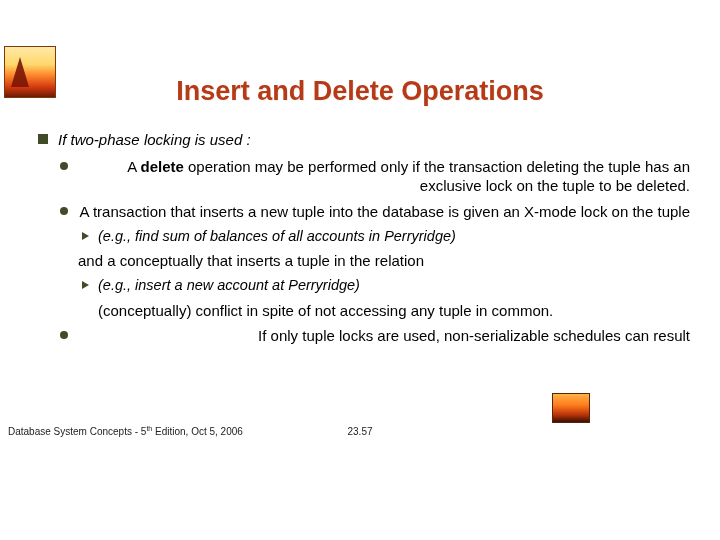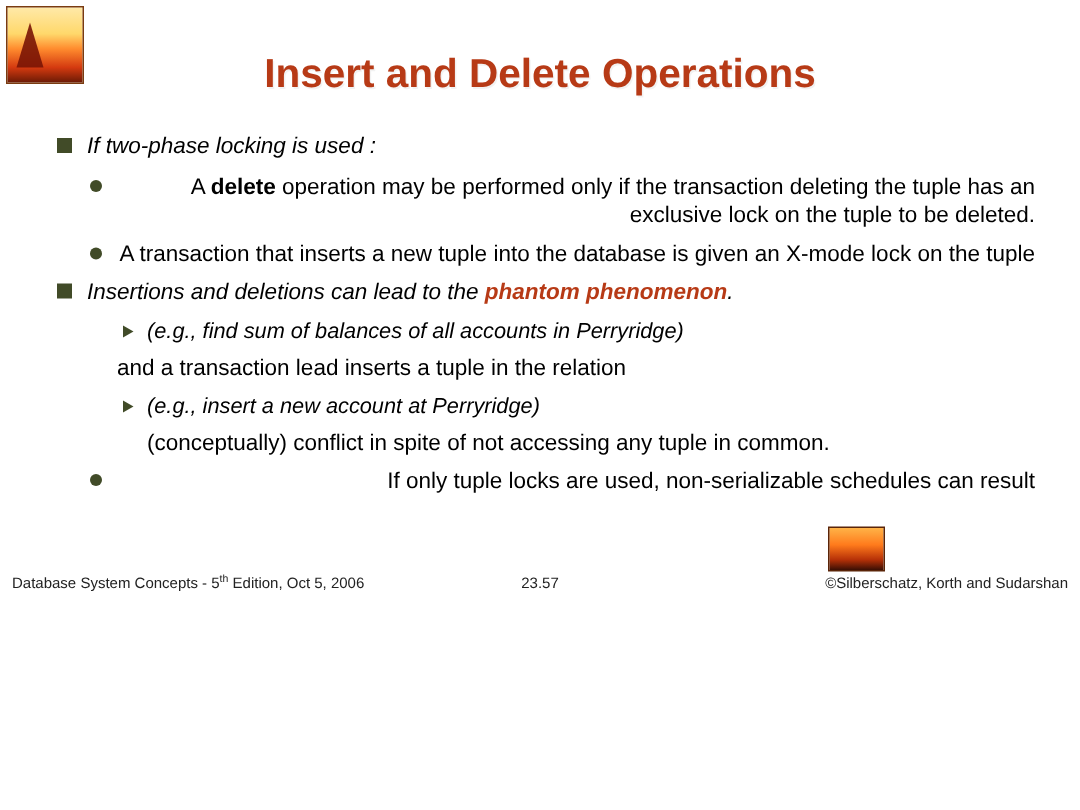--- a/index.html
+++ b/index.html
@@ -7,20 +7,21 @@
   body {
     font-family: Arial, Helvetica, sans-serif;
     background: #fff;
     position: relative;
   }
   .slide {
     width: 720px;
     height: 401px;
     position: relative;
     padding: 16px;
+    margin-top: 42px;
   }
   .logo-tl {
     position: absolute;
     top: 4px;
     left: 4px;
     width: 52px;
     height: 52px;
     background: linear-gradient(to bottom, #ffe9a8 0%, #ffd86b 35%, #ff8c2e 55%, #d43a10 80%, #6b1a05 100%);
     border: 1px solid #7a3b10;
   }
@@ -117,43 +118,39 @@
     <div class="l1">
       <span>If two-phase locking is used :</span>
     </div>
     <div class="l2">
       <span>A </span><span class="bold">delete</span><span> operation may be performed only if the transaction deleting the tuple has an exclusive lock on the tuple to be deleted.</span>
     </div>
     <div class="l2">
       <span>A transaction that inserts a new tuple into the database is given an X-mode lock on the tuple</span>
     </div>
 
-    <div class="l1">
-      <span>Insertions and deletions can lead to the </span><span class="red">phantom phenomenon</span><span>.</span>
-    </div>
     <div class="l3">
       <span>(e.g., find sum of balances of all accounts in Perryridge)</span>
     </div>
     <div class="cont">
-      <span>and a transaction lead inserts a tuple in the relation</span>
+      <span>and a conceptually that inserts a tuple in the relation</span>
     </div>
     <div class="l3">
       <span>(e.g., insert a new account at Perryridge)</span>
     </div>
     <div class="cont-wrap">
       <span>(conceptually) conflict in spite of not accessing any tuple in common.</span>
     </div>
     <div class="l2">
       <span>If only tuple locks are used, non-serializable schedules can result</span>
     </div>
 
   </div>
 
   <div class="logo-br"></div>
 
   <div class="footer">
     <div class="fl">
       <span>Database System Concepts - 5</span><span class="sup">th</span><span> Edition, Oct 5, 2006</span>
     </div>
     <div class="fc">23.57</div>
-    <div class="fr">©Silberschatz, Korth and Sudarshan</div>
   </div>
 </div>
 
 </body></html>

